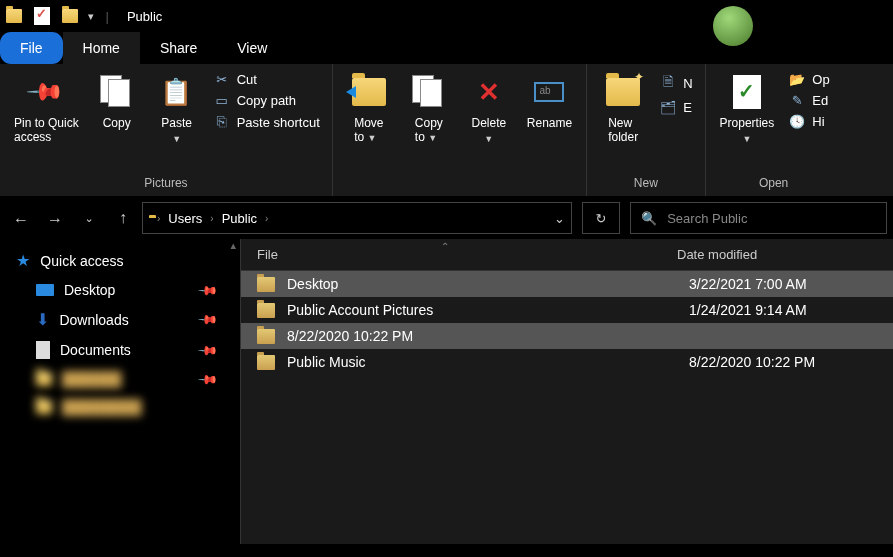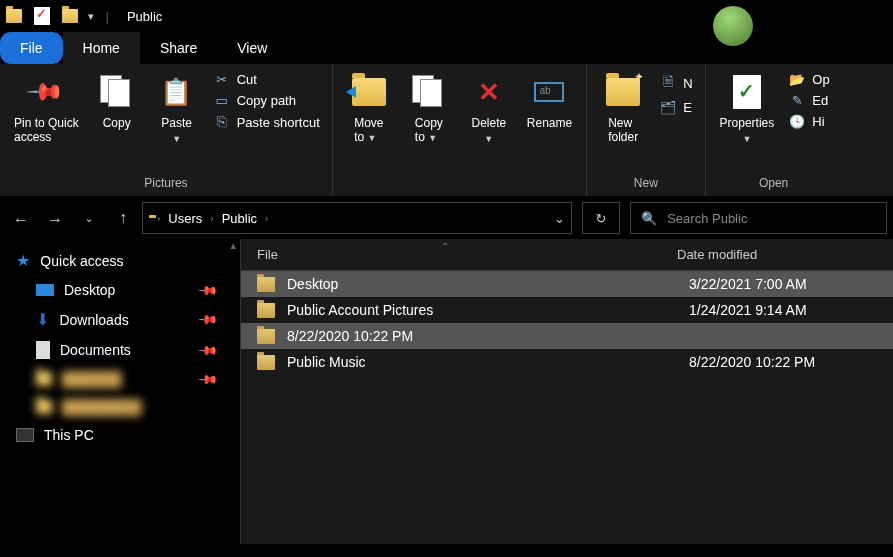--- a/index.html
+++ b/index.html
@@ -289,24 +289,20 @@
     </div>
     <div class="side-item" style="padding-left:36px;">
       <span class="folder-glyph blur"></span>
       <span class="blur">██████</span>
       <span class="pin">📌</span>
     </div>
     <div class="side-item" style="padding-left:36px;">
       <span class="folder-glyph blur"></span>
       <span class="blur">████████</span>
     </div>
-    <div class="side-item">
-      <span class="pc-ico"></span>
-      <span>This PC</span>
-    </div>
   </div>
 
   <div class="content">
     <div class="colhdr">
       <span class="sort">⌃</span>
       <div class="c1">File</div>
       <div>Date modified</div>
     </div>
     <div id="rows">
         <div class="row sel">

